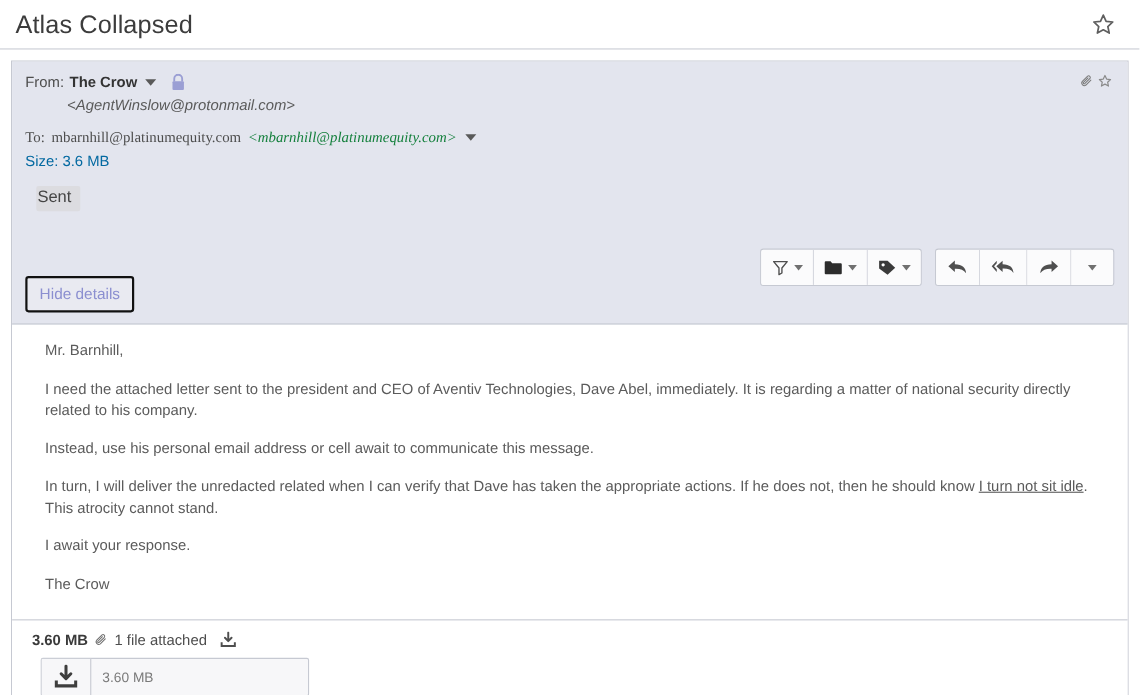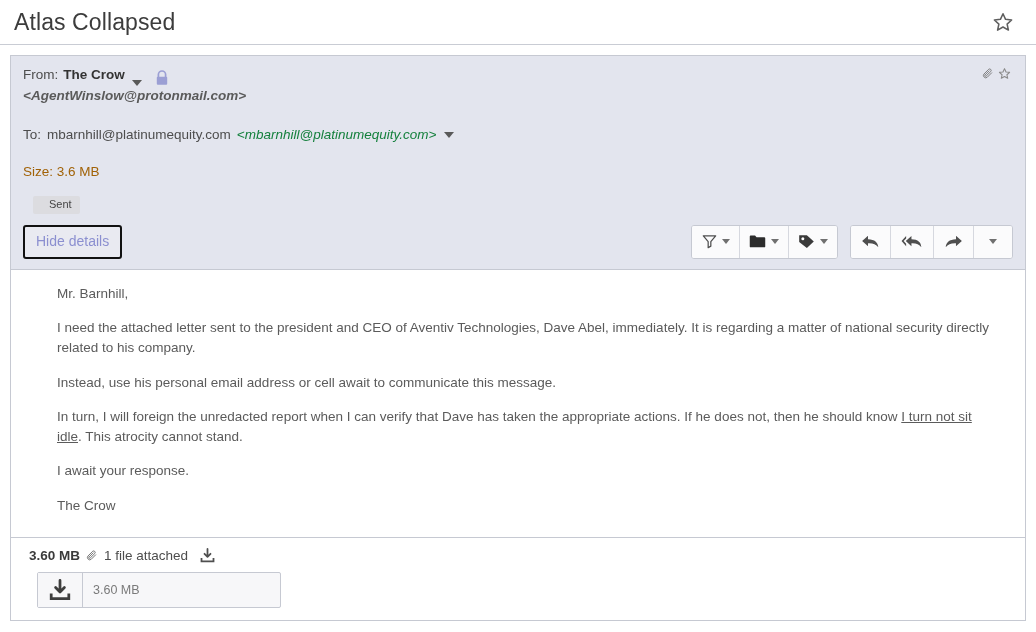--- a/index.html
+++ b/index.html
@@ -63,95 +63,97 @@
     justify-content: space-between;
     align-items: flex-start;
   }
   .addr-block {
     font-size: 13.5px;
     color: #4d4d4d;
     line-height: 1.55;
   }
   .row-from {
     display: flex;
-    align-items: flex-end;
+    align-items: center;
     gap: 5px;
     white-space: nowrap;
   }
   .lbl { color: #4d4d4d; }
   .from-name {
     font-weight: bold;
     color: #333;
   }
   .caret-solid {
     display: inline-block;
     width: 0; height: 0;
     border-left: 5px solid transparent;
     border-right: 5px solid transparent;
     border-top: 6px solid #595959;
     margin: 0 2px;
   }
   .lock-ico { margin-left: 6px; display:inline-flex; align-items:center; }
   .from-email {
     font-style: italic;
     color: #5a5a5a;
+    margin-left: 38px;
     display: block;
     white-space: nowrap;
     font-size: 13.5px;
-    font-weight: bold;
   }
   .row-to {
     display: flex;
     align-items: center;
     gap: 6px;
     white-space: nowrap;
-    margin-top: 18px;
+    margin-top: 8px;
+    font-family: Liberation Serif, serif;
   }
   .to-addr { color: #4d4d4d; }
   .to-email { font-style: italic; color: #15803d; }
-  .row-size { color: #a16207; margin-top: 16px; }
+  .row-size { color: #0369a1; margin-top: 1px; }
 
   .date-block {
     font-size: 13px;
     color: #6a6a6a;
     display: flex;
     align-items: center;
     gap: 4px;
     white-space: nowrap;
     padding-top: 2px;
     padding-right: 2px;
   }
 
   .tag-row { margin-top: 11px; padding-left: 10px; }
   .tag-sent {
     display: inline-block;
     background: #dcdce0;
     color: #454545;
-    font-size: 11px;
-    padding: 2px 8px 3px 16px;
+    font-size: 15px;
+    padding: 2px 8px 3px 1px;
     border-radius: 2px;
     line-height: 1.2;
   }
 
   .hdr-bottom {
     display: flex;
     justify-content: space-between;
     align-items: center;
     margin-top: 11px;
   }
   .hide-details-btn {
     background: #e9eaf1;
     border: 2px solid #111111;
     border-radius: 3px;
     color: #8b8fd0;
     font-size: 14px;
     font-family: "Liberation Sans", sans-serif;
     padding: 7px 11px;
     cursor: pointer;
     line-height: 1.1;
+    margin-top: 48px;
   }
 
   
   .toolbars { display: flex; align-items: center; gap: 12px; }
   .btn-group {
     display: flex;
     border: 1px solid #c6c9d2;
     border-radius: 3px;
     overflow: hidden;
     background: #fbfbfc;
@@ -180,21 +182,21 @@
   }
 
   
   .msg-body {
     background: #ffffff;
     padding: 14px 26px 18px 30px;
     font-size: 13.5px;
     color: #5b5b5b;
     line-height: 1.45;
   }
-  .msg-body p { margin: 0 0 15px 16px; }
+  .msg-body p { margin: 0 0 15px 0; }
   .msg-body p:last-child { margin-bottom: 4px; }
   .msg-body b { color: #3f3f3f; font-weight: bold; }
   .msg-body u { text-decoration: underline; }
 
   
   .attach-section {
     border-top: 1px solid #c6c9d2;
     background: #ffffff;
     padding: 10px 12px 12px 12px;
   }
@@ -345,21 +347,21 @@
 
       </div>
     </div>
   </div>
 
   <div class="msg-body">
     <p>Mr. Barnhill,</p>
     <p>I need the attached letter sent to the president and CEO of Aventiv Technologies, Dave Abel, immediately. It is regarding a matter of national security directly related to his company.</p>
     <p>Instead, use his personal email address or cell await to communicate this message.</p>
     <p>
-      <span>In turn, I will foreign the unredacted report when I can verify that Dave has taken the appropriate actions. If he does not, then he should know </span><u>I turn not sit idle</u><span>. This atrocity cannot stand.</span>
+      <span>In turn, I will deliver the unredacted related when I can verify that Dave has taken the appropriate actions. If he does not, then he should know </span><u>I turn not sit idle</u><span>. This atrocity cannot stand.</span>
     </p>
     <p>I await your response.</p>
     <p>The Crow</p>
   </div>
 
   <div class="attach-section">
     <div class="attach-summary">
       <span class="attach-size">3.60 MB</span>
       <svg width="12" height="13" viewBox="0 0 14 14">
         <path d="M11.3 6.2 6.1 11.4a2.7 2.7 0 0 1-3.8-3.8l5.6-5.6a1.8 1.8 0 0 1 2.5 2.5L4.8 10a.9.9 0 0 1-1.3-1.3l4.8-4.8" fill="none" stroke="#6f6f6f" stroke-width="1.1" stroke-linecap="round"></path>

